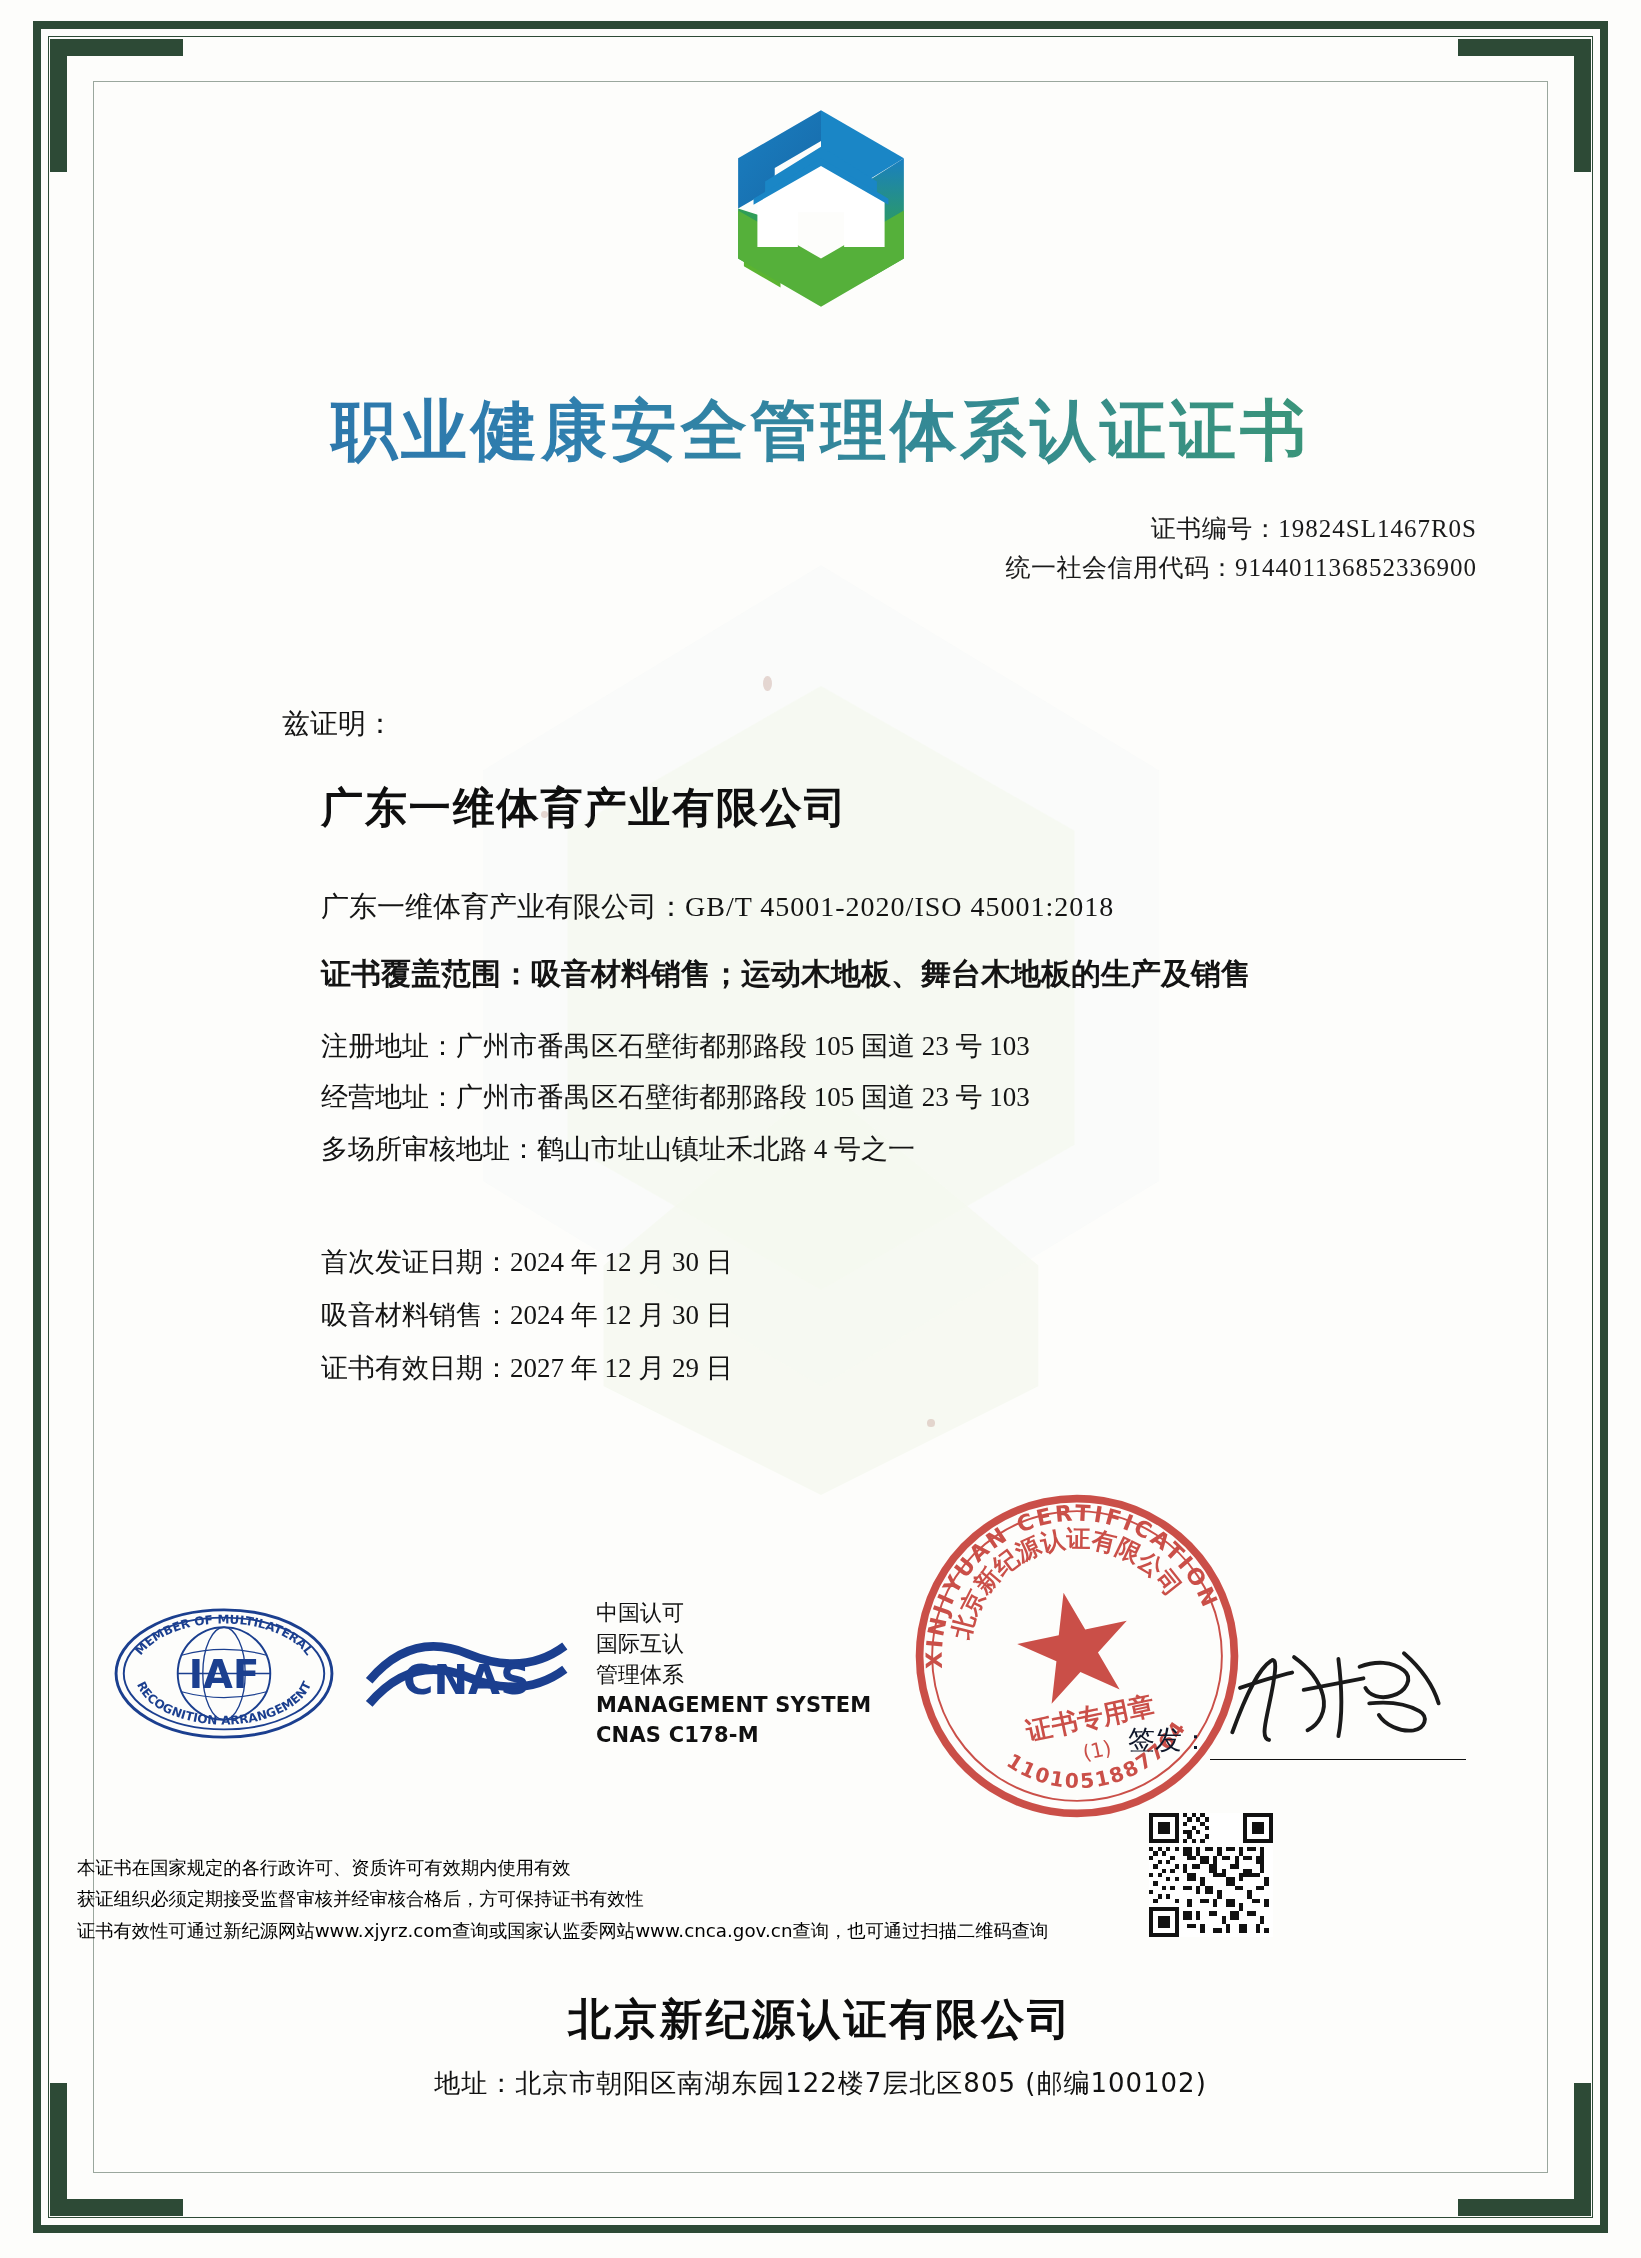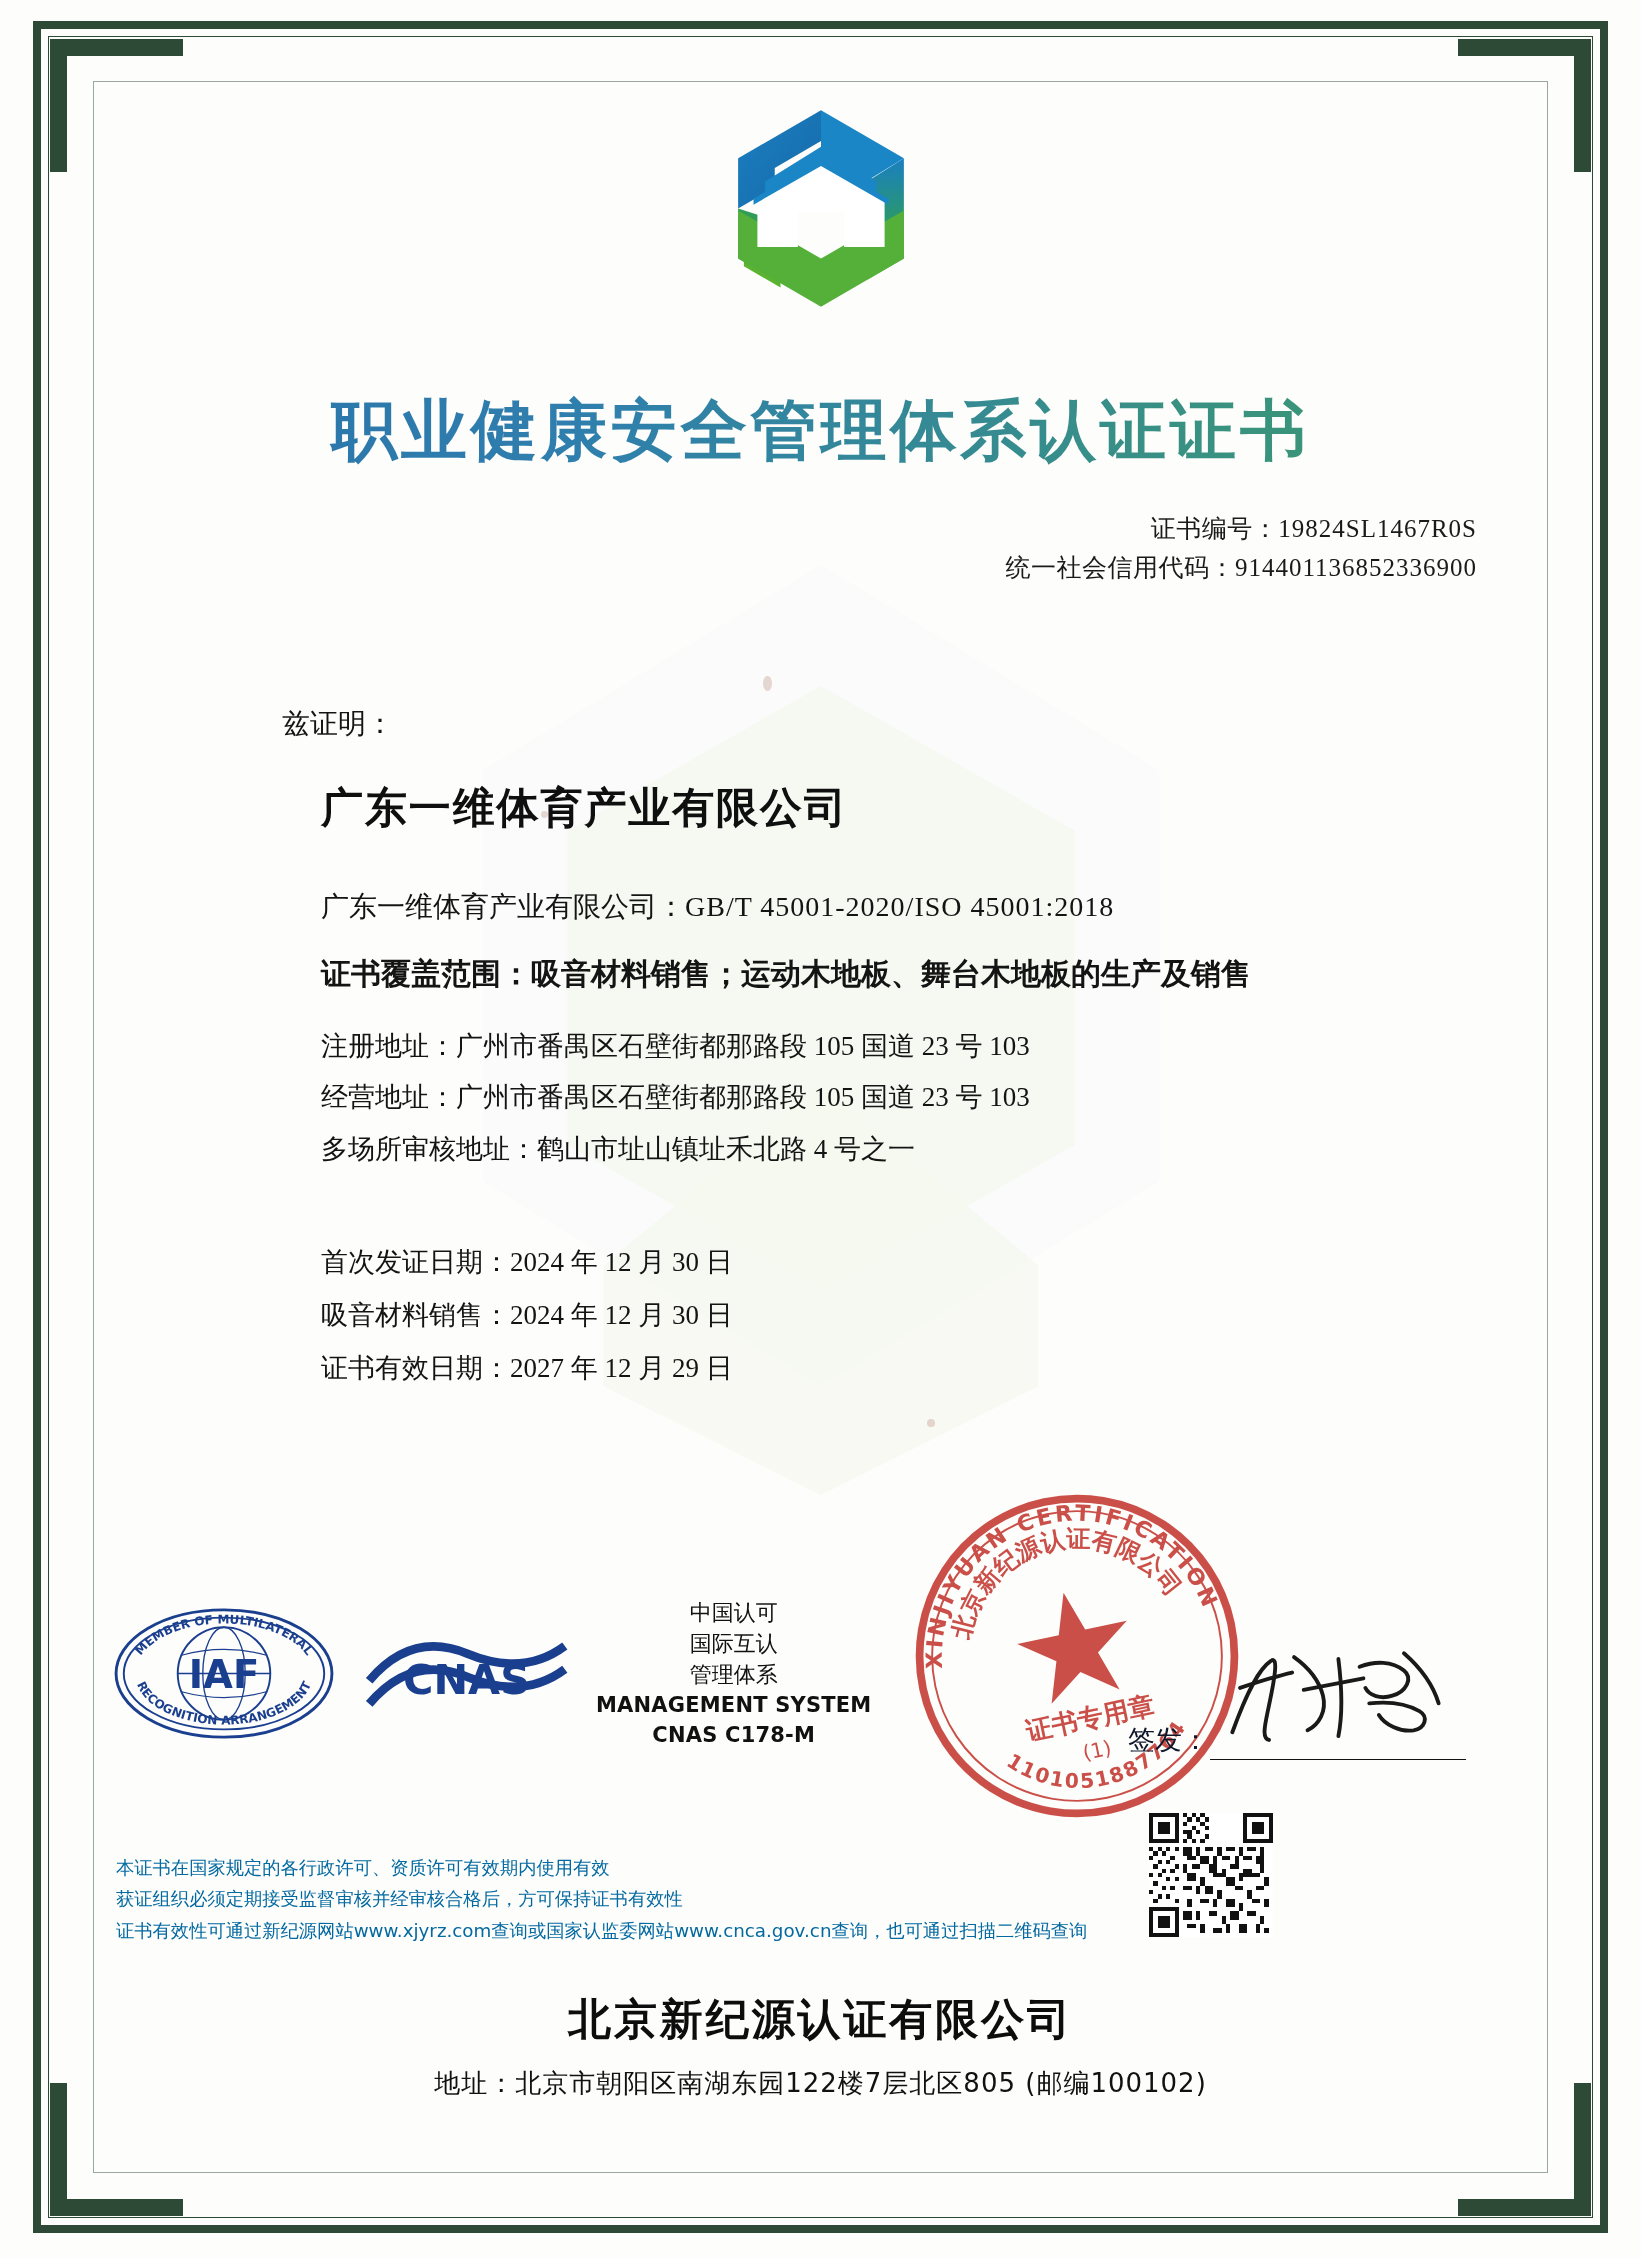--- a/index.html
+++ b/index.html
@@ -143,21 +143,20 @@
     align-items: center;
   }
   .iaf { width: 220px; height: 133px; }
   .cnas { width: 208px; height: 106px; margin-left: 29px; }
   .cnas-text {
     margin-left: 25px;
     font-family: "DejaVu Sans", sans-serif;
     font-size: 22px;
     line-height: 1.42;
     color: #111;
-    text-align: center;
   }
   .cnas-text .en { font-weight: bold; font-size: 21px; letter-spacing: 0.2px; }
 
   
   .stamp {
     position: absolute;
     left: 908px;
     top: 1487px;
     width: 338px;
     height: 338px;
@@ -188,22 +187,21 @@
   }
 
   
   .footnote {
     position: absolute;
     left: 77px;
     top: 1852px;
     font-family: "DejaVu Sans", sans-serif;
     font-size: 18.3px;
     line-height: 1.72;
-    color: #0369a1;
-    margin-left: 39px;
+    color: #000000;
   }
 
   
   .qr {
     position: absolute;
     left: 1149px;
     top: 1813px;
     width: 124px;
     height: 124px;
   }

